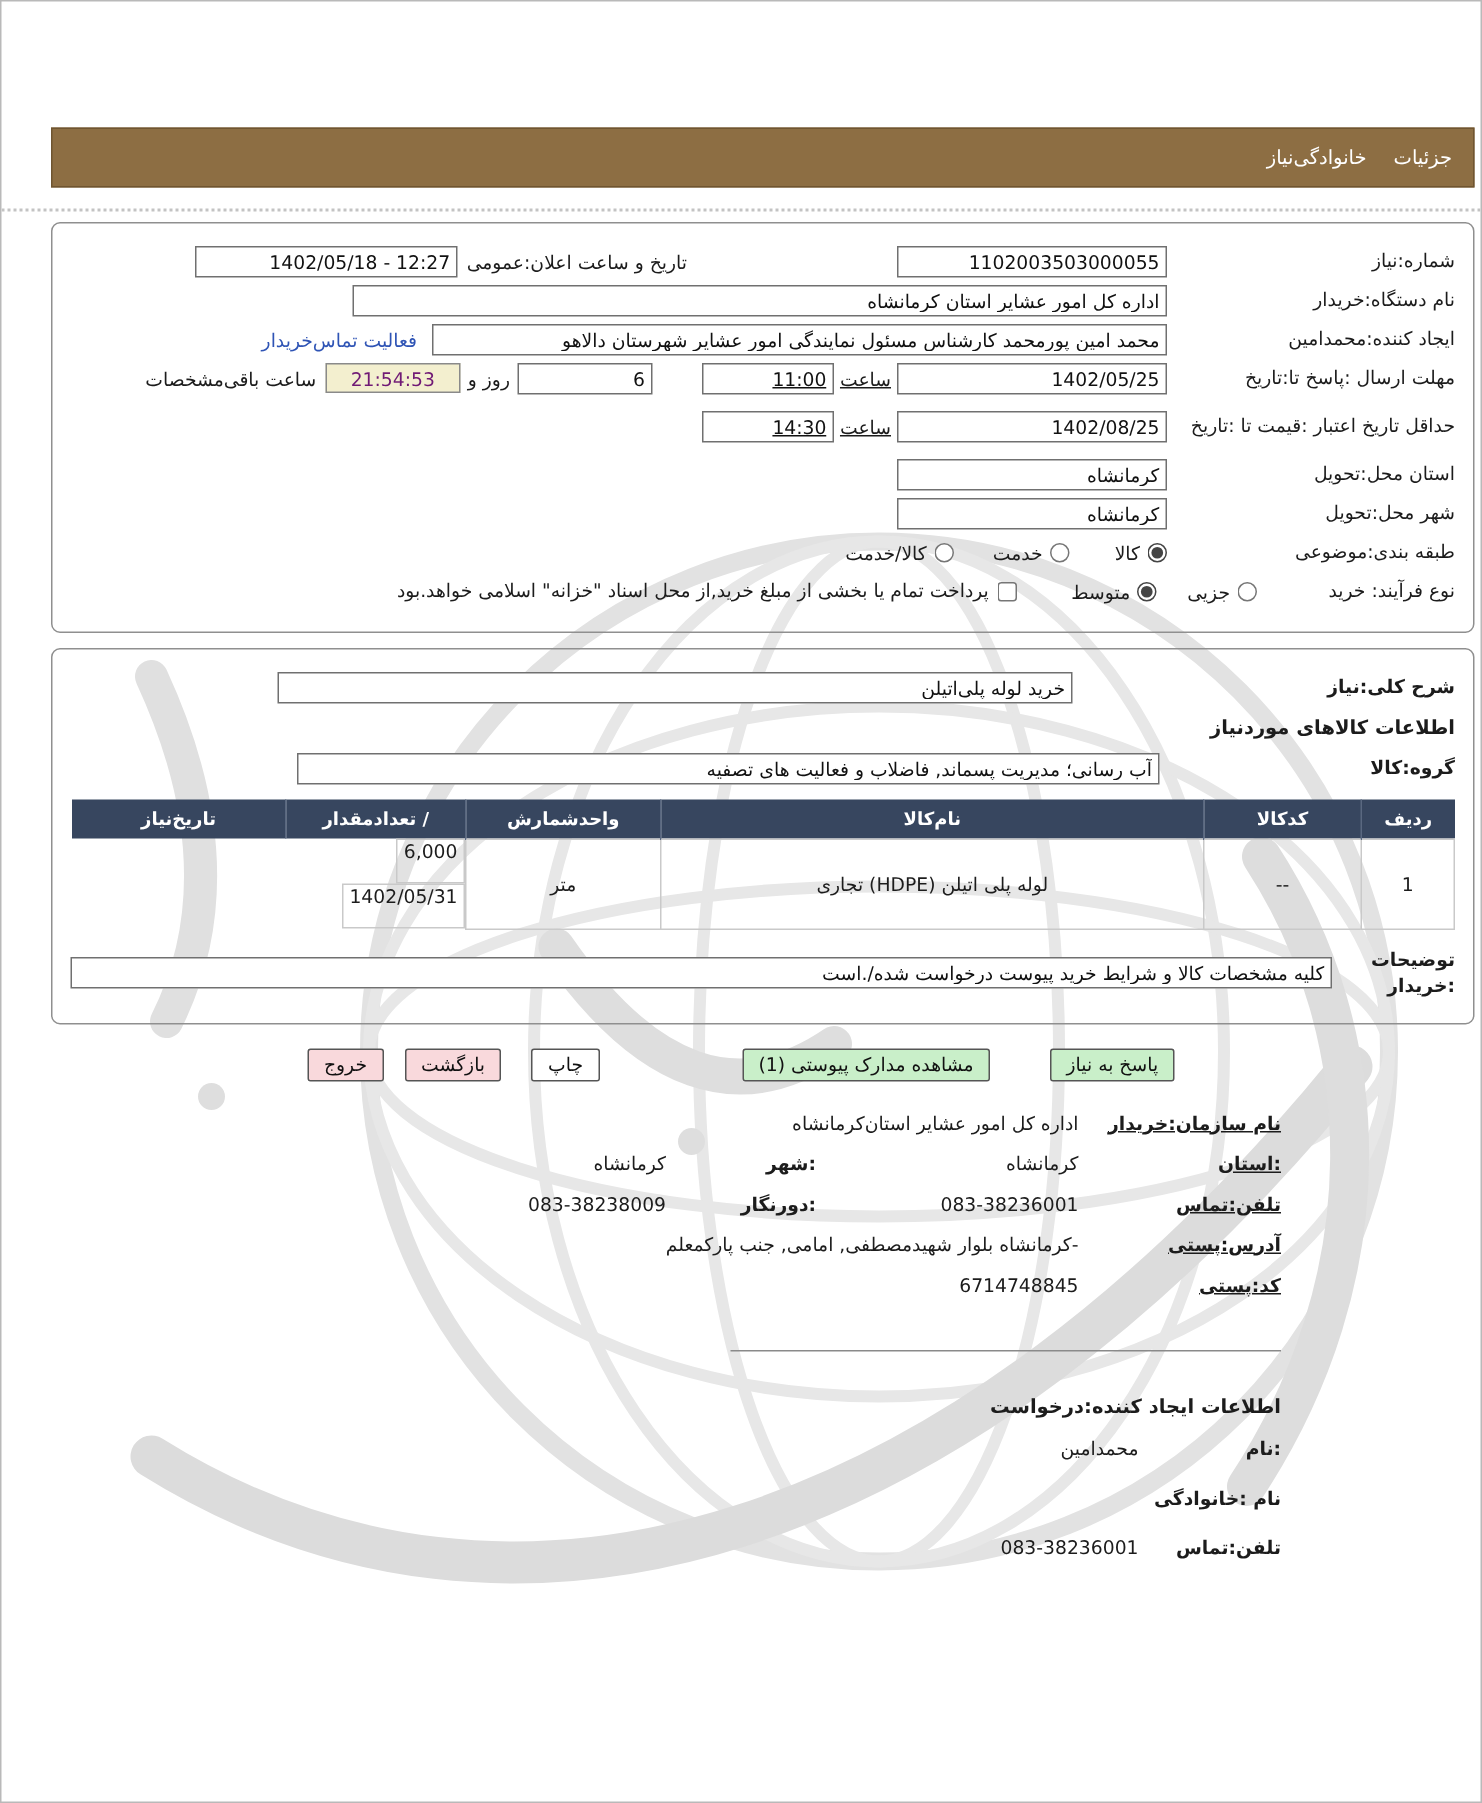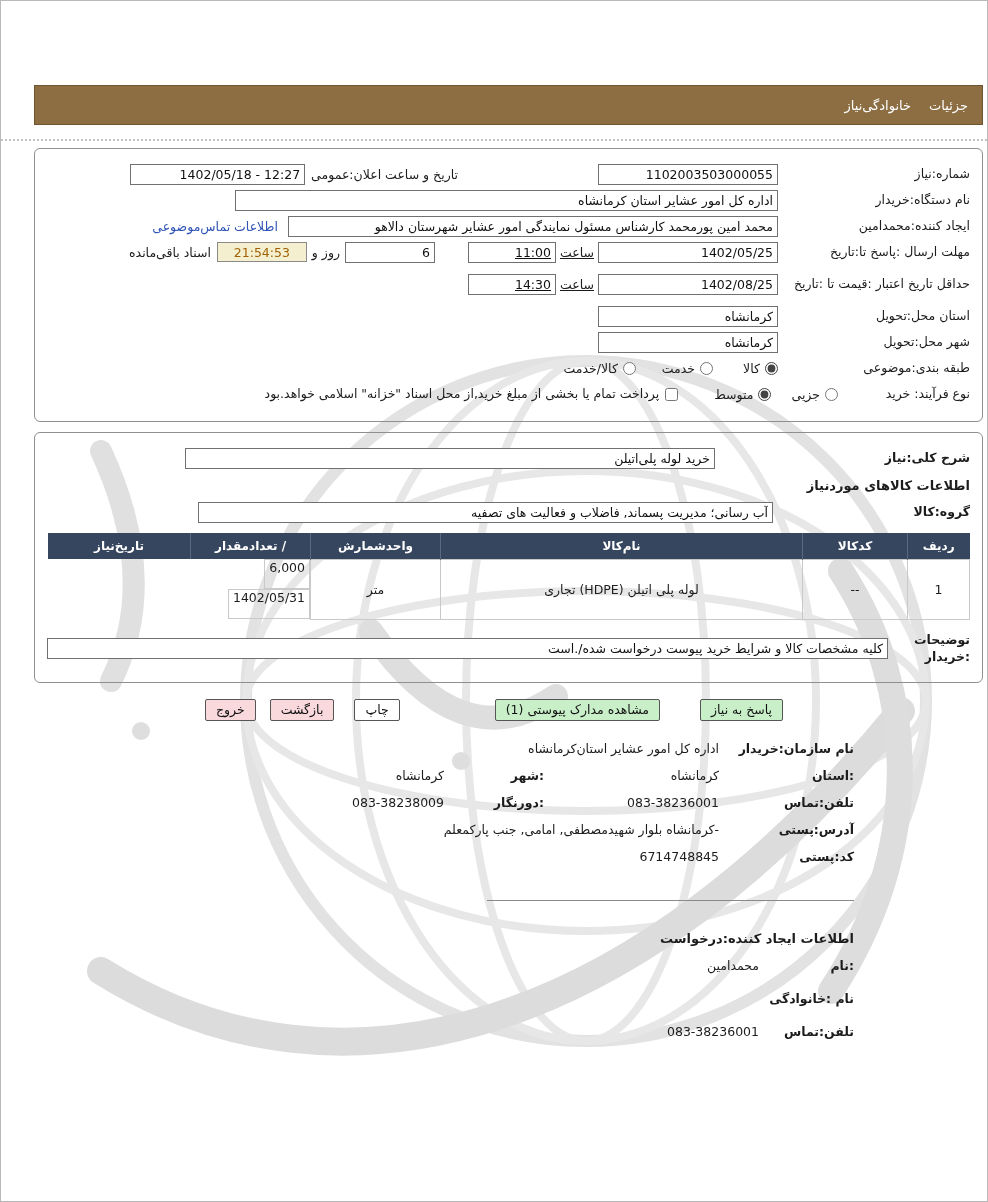--- a/index.html
+++ b/index.html
@@ -23,42 +23,42 @@
   .b{font-weight:bold;}
   input.tb{height:21px;border:1px solid #707070;background:#fff;font-family:inherit;font-size:12.5px;padding:0 4px;direction:rtl;text-align:right;color:#111;}
   input.tb.ltr{direction:ltr;text-align:right;}
   .w175{width:175px;}.w180{width:180px;}.w88{width:88px;}.w90{width:90px;}
   .w490{width:490px;}.w530{width:530px;}.w543{width:543px;}.w575{width:575px;}
   .grow{flex:1;}
   .mr140{margin-right:140px;}
   .mr33{margin-right:33px;}
   .mr4{margin-right:4px;text-decoration:underline;}.mr5{margin-right:5px;}.mr6{margin-right:6px;}
   .link{color:#2f54b5;cursor:pointer;margin-right:10px;white-space:nowrap;}
-  .countdown{display:inline-block;width:90px;height:20px;line-height:20px;background:#f3efcf;border:1px solid #8a8a8a;text-align:center;font-size:12.5px;color:#a16207;}
+  .countdown{display:inline-block;width:90px;height:20px;line-height:20px;background:#f3efcf;border:1px solid #8a8a8a;text-align:center;font-size:12.5px;color:#701a75;}
   .radio-item{display:flex;align-items:center;gap:5px;margin-left:26px;}
   input[type=radio],input[type=checkbox]{width:13px;height:13px;accent-color:#444;flex:none;}
   .chk-item{display:flex;align-items:center;gap:6px;}
   .chk-item .chk-text{line-height:1.3;}
   .sec-heading{font-weight:bold;font-size:13px;margin:7px 0 6px;}
   table.items{width:100%;border-collapse:collapse;margin:8px 0 10px;font-size:12.5px;}
   table.items thead th{background:#37465f;color:#fff;font-weight:bold;font-size:12px;height:26px;text-align:center;border-left:1px solid #5a6880;padding:0 4px;}
   table.items thead th:last-child{border-left:none;}
   table.items tbody td{height:30px;text-align:center;border:1px solid #c9c9c9;background:transparent;padding:0 4px;}
   .btnrow{display:flex;justify-content:center;align-items:center;margin-top:16px;font-size:12.5px;}
   .btn{height:22px;padding:0 10px;border:1px solid #555;border-radius:2px;font-family:inherit;font-size:12.5px;cursor:pointer;background:#fff;color:#111;}
   .btn.green{background:#c9efc9;}
   .btn.pink{background:#f9d9dc;}
   .btn.mr40{margin-right:40px;}
   .btn.mr95{margin-right:95px;}
   .btn.mr20{margin-right:20px;}
   .btn.mr14{margin-right:14px;}
   .cbar{margin:42px 133px 0 150px;height:30px;line-height:30px;background:#8d6e43;color:#fff;font-weight:bold;font-size:13px;padding:0 14px;}
   .cbody{margin:20px 133px 0 150px;font-size:12.5px;}
   .crow{display:flex;align-items:flex-start;min-height:27px;}
-  .clabel{width:135px;flex:none;font-weight:bold;padding-left:6px;}
+  .clabel{width:135px;flex:none;font-weight:bold;padding-left:6px;text-decoration:underline;}
   .cval{width:175px;flex:none;text-align:right;padding-left:6px;}
   .cval.pad{padding-left:38px;text-align:left;}
   .val-single{flex:1;text-align:right;padding-left:38px;}
   .clabel2{width:100px;flex:none;font-weight:bold;padding-left:6px;}
   .cval2{flex:1;text-align:right;padding-left:10px;}
   .divider{margin-top:24px;width:367px;border-top:1px solid #8a8a8a;}
   .creator-title{font-weight:bold;font-size:13px;margin-top:30px;}
   .crrow{display:flex;align-items:center;min-height:27px;margin-top:6px;}
   .crlabel{width:95px;flex:none;font-weight:bold;padding-left:6px;}
   .crval{flex:1;text-align:right;}
@@ -101,32 +101,32 @@
       </div>
 
       <div class="frow">
         <span class="flabel">نام دستگاه:خریدار</span>
         <input class="tb w543" type="text" readonly="" value="اداره کل امور عشایر استان کرمانشاه" style="">
       </div>
 
       <div class="frow">
         <span class="flabel">ایجاد کننده:محمدامین</span>
         <input class="tb w490" type="text" readonly="" value="محمد امین پورمحمد کارشناس مسئول نمایندگی امور عشایر شهرستان دالاهو" style="">
-        <a class="link">اطلاعات تماس‌موضوعی</a>
+        <a class="link">فعالیت تماس‌خریدار</a>
       </div>
 
       <div class="frow">
         <span class="flabel">مهلت ارسال :پاسخ تا:تاریخ</span>
         <input class="tb w180 ltr" type="text" readonly="" value="1402/05/25" style="">
         <span class="mr4">ساعت</span>
         <input class="tb w88 ltr mr4" type="text" readonly="" value="11:00" style="">
         <input class="tb w90 ltr mr33" type="text" readonly="" value="6" style="">
         <span class="mr5">روز و</span>
         <span class="countdown mr5">21:54:53</span>
-        <span class="mr6">اسناد باقی‌مانده</span>
+        <span class="mr6">ساعت باقی‌مشخصات</span>
       </div>
 
       <div class="frow tall">
         <span class="flabel">حداقل تاریخ اعتبار :قیمت تا :تاریخ</span>
         <input class="tb w180 ltr" type="text" readonly="" value="1402/08/25" style="">
         <span class="mr4">ساعت</span>
         <input class="tb w88 ltr mr4" type="text" readonly="" value="14:30" style="">
       </div>
 
       <div class="frow">

